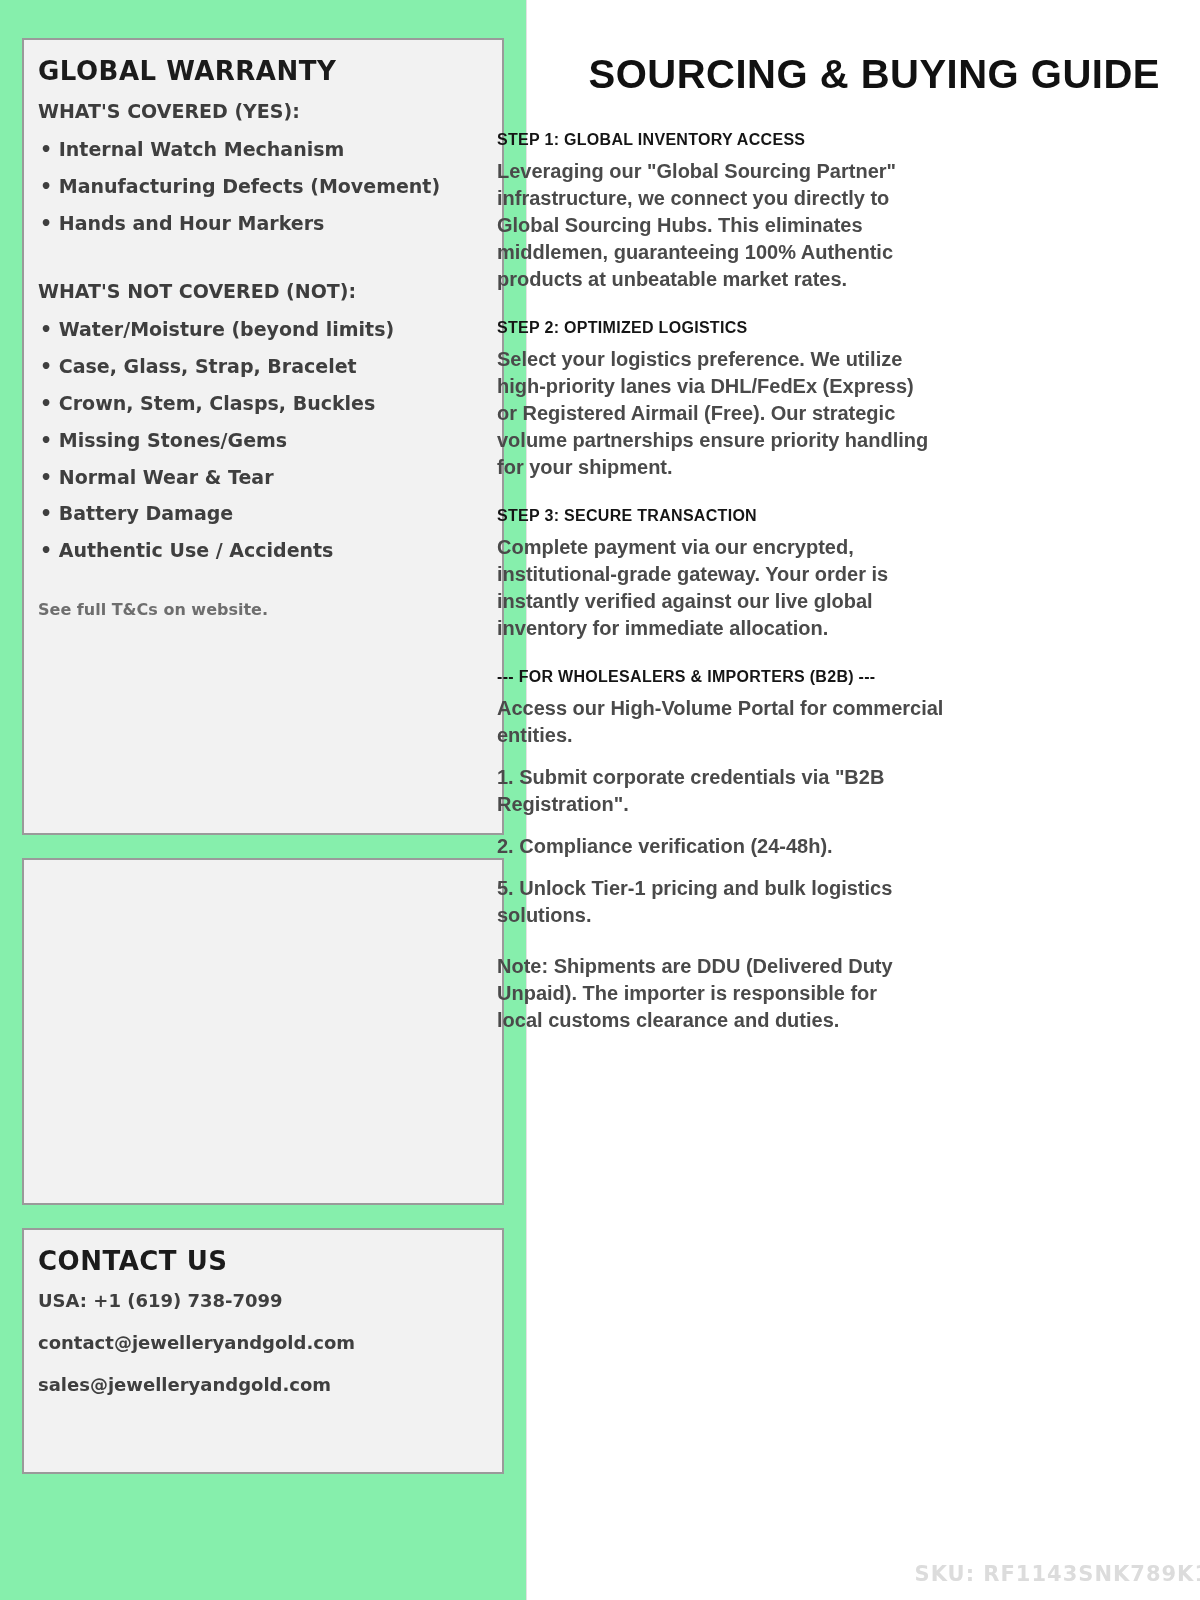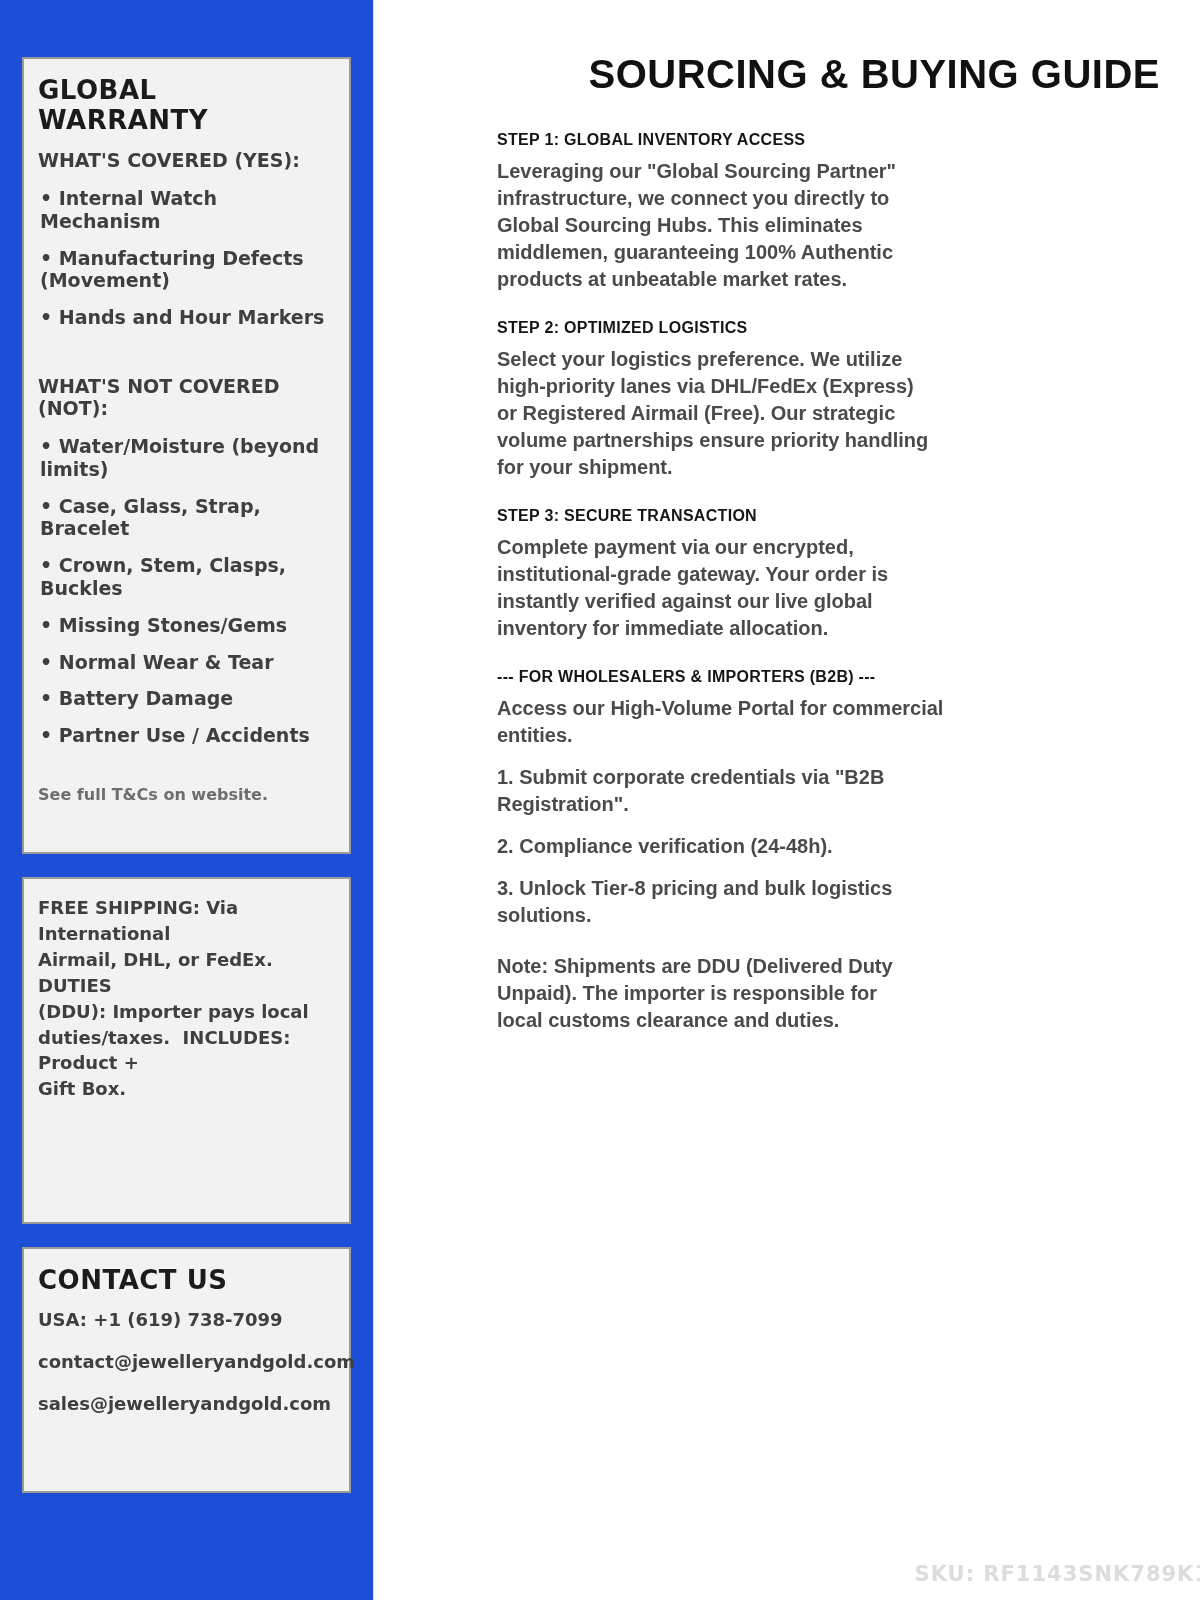--- a/index.html
+++ b/index.html
@@ -8,24 +8,24 @@
     position: relative;
     overflow: hidden;
     background: #ffffff;
     font-family: "DejaVu Sans", "Liberation Sans", sans-serif;
   }
 
   
   .sidebar {
     position: absolute;
     left: 0; top: 0; bottom: 0;
-    width: 374px;
-    background: #1d4ed8;
+    width: 527px;
+    background: #86efac;
     border-right: 1px solid #e2e2e2;
-    padding: 57px 22px 0 22px;
+    padding: 38px 22px 0 22px;
   }
   .side-box {
     border: 2px solid #9a9a9a;
     padding: 16px 14px 14px 14px;
     background: #f2f2f2;
   }
   .box-warranty { height: 797px; }
   .box-terms   { height: 347px; margin-top: 23px; }
   .box-contact { height: 246px; margin-top: 23px; }
 
@@ -130,30 +130,25 @@
     <div class="bullet-item">Internal Watch Mechanism</div>
     <div class="bullet-item">Manufacturing Defects (Movement)</div>
     <div class="bullet-item">Hands and Hour Markers</div>
     <div class="side-subhead second">WHAT'S NOT COVERED (NOT):</div>
     <div class="bullet-item">Water/Moisture (beyond limits)</div>
     <div class="bullet-item">Case, Glass, Strap, Bracelet</div>
     <div class="bullet-item">Crown, Stem, Clasps, Buckles</div>
     <div class="bullet-item">Missing Stones/Gems</div>
     <div class="bullet-item">Normal Wear &amp; Tear</div>
     <div class="bullet-item">Battery Damage</div>
-    <div class="bullet-item">Partner Use / Accidents</div>
+    <div class="bullet-item">Authentic Use / Accidents</div>
     <div class="side-footnote">See full T&amp;Cs on website.</div>
   </div>
 
   <div class="side-box box-terms">
-    <div class="side-body">FREE SHIPPING: Via International
-Airmail, DHL, or FedEx.  DUTIES
-(DDU): Importer pays local
-duties/taxes.  INCLUDES: Product +
-Gift Box.</div>
   </div>
 
   <div class="side-box box-contact">
     <div class="side-title">CONTACT US</div>
     <div class="contact-line">USA: +1 (619) 738-7099</div>
     <div class="contact-line">contact@jewelleryandgold.com</div>
     <div class="contact-line">sales@jewelleryandgold.com</div>
   </div>
 
 </div>
@@ -188,21 +183,21 @@
   </div>
 
 
   <div>
     <div class="section-heading">--- FOR WHOLESALERS &amp; IMPORTERS (B2B) ---</div>
     <div class="section-body b2b-para">Access our High-Volume Portal for commercial
 entities.</div>
     <div class="section-body b2b-para">1. Submit corporate credentials via "B2B
 Registration".</div>
     <div class="section-body b2b-para">2. Compliance verification (24-48h).</div>
-    <div class="section-body b2b-para">3. Unlock Tier-8 pricing and bulk logistics
+    <div class="section-body b2b-para">5. Unlock Tier-1 pricing and bulk logistics
 solutions.</div>
     <div class="section-body b2b-note">Note: Shipments are DDU (Delivered Duty
 Unpaid). The importer is responsible for
 local customs clearance and duties.</div>
   </div>
 </div>
 
 <div class="sku">SKU: RF1143SNK789K1</div>
 
 </body></html>

